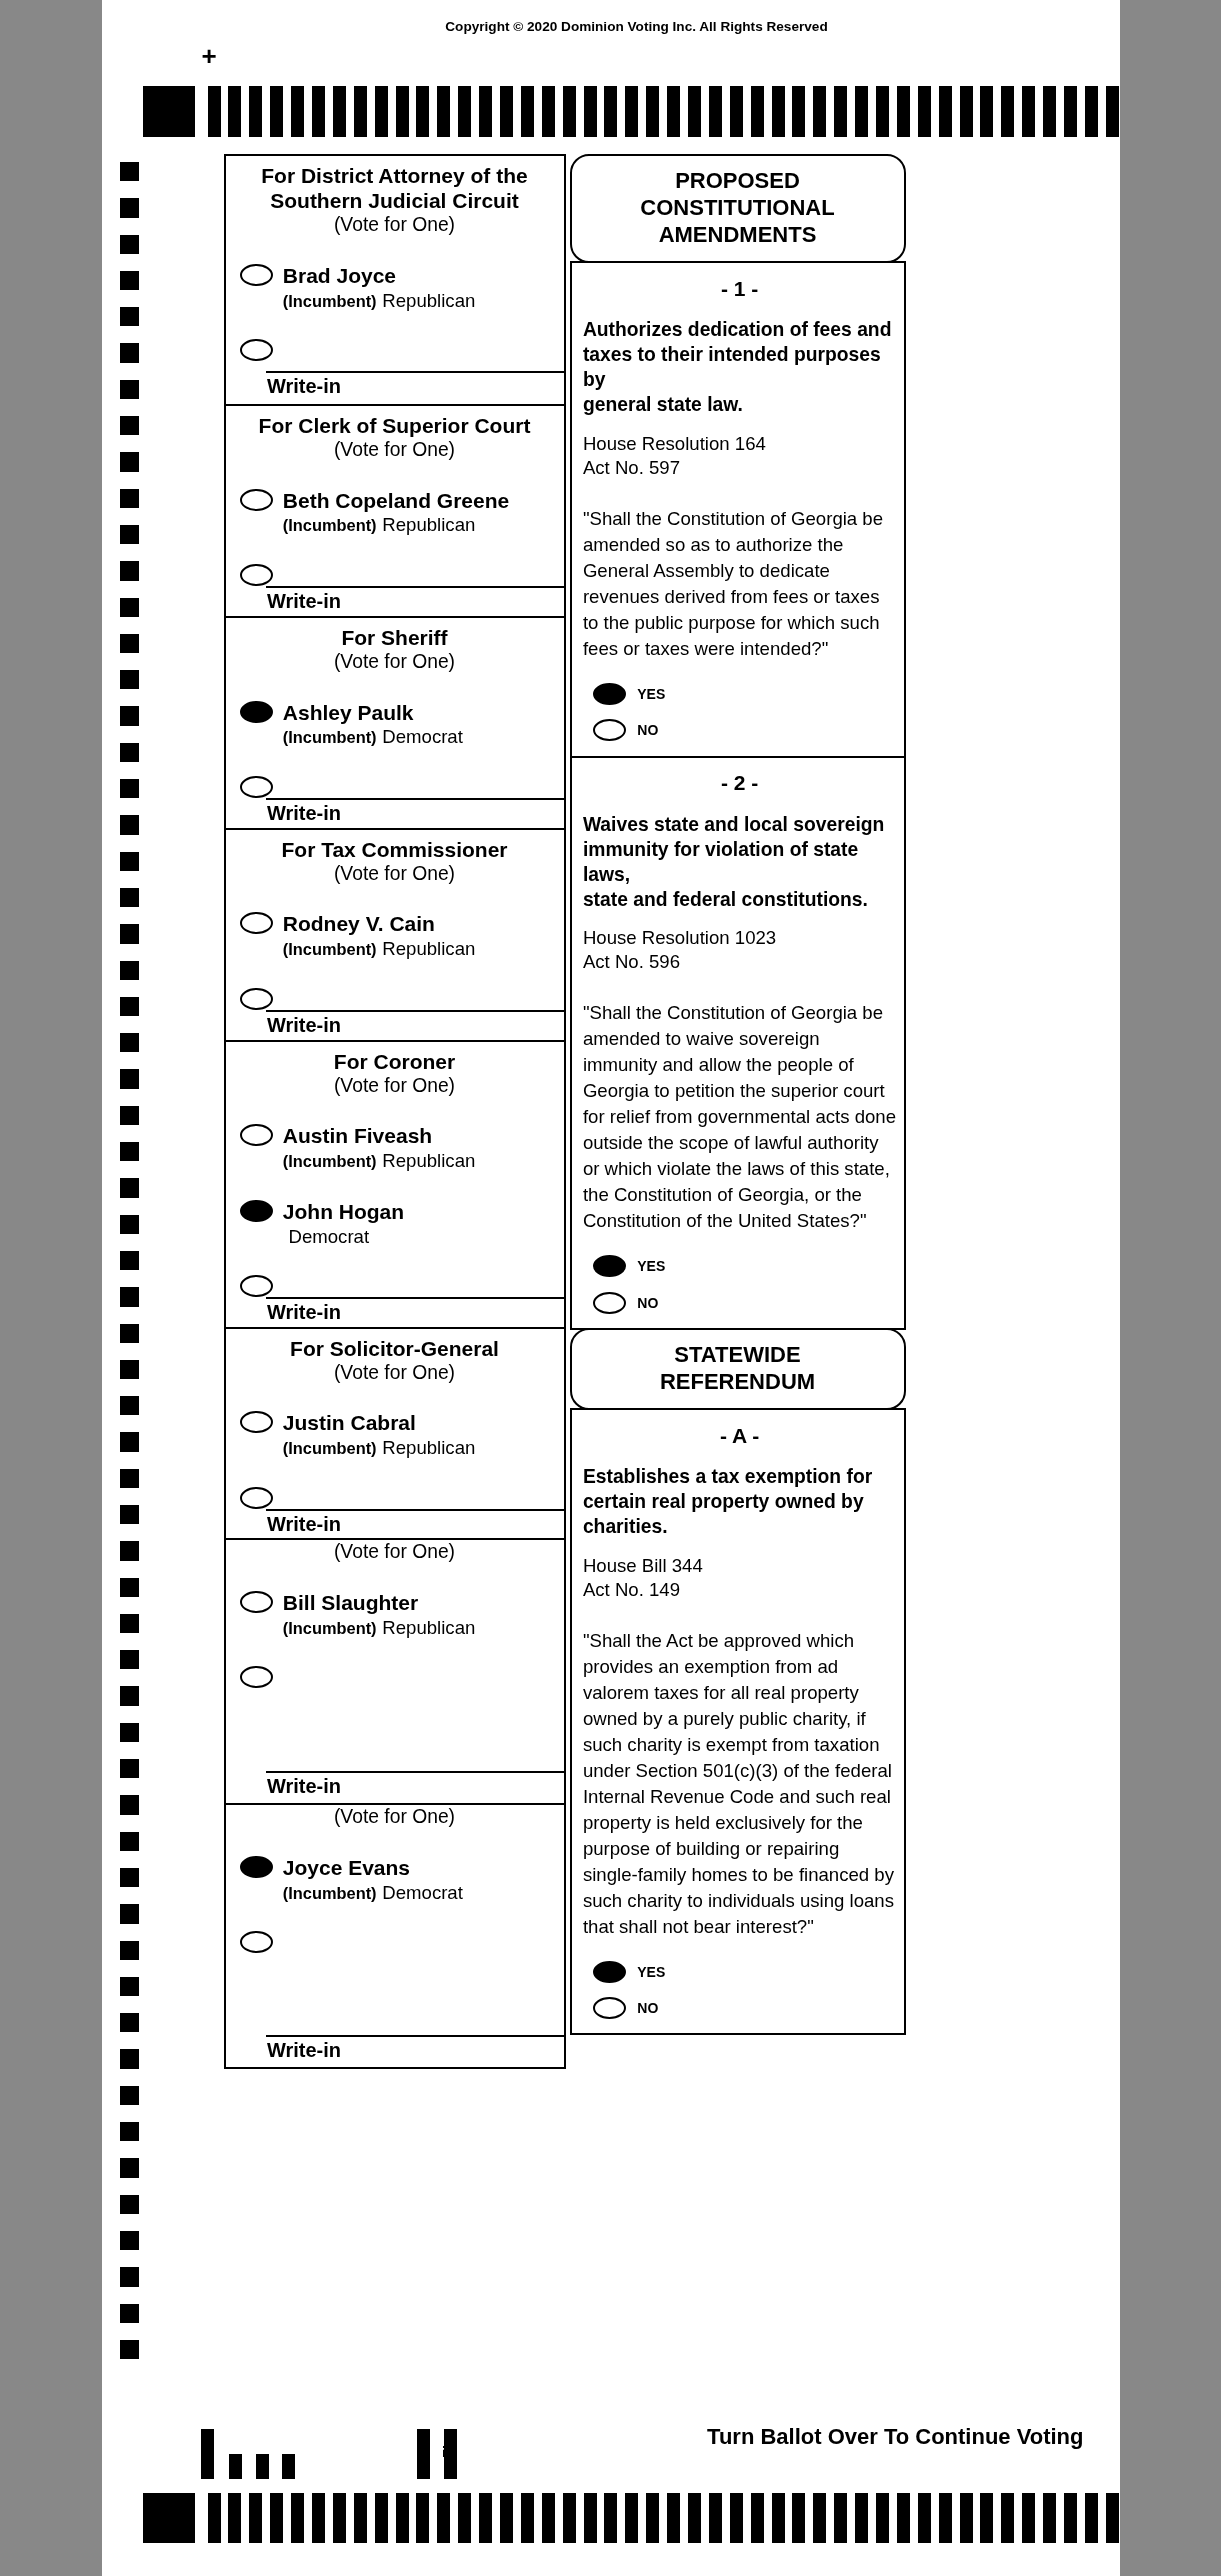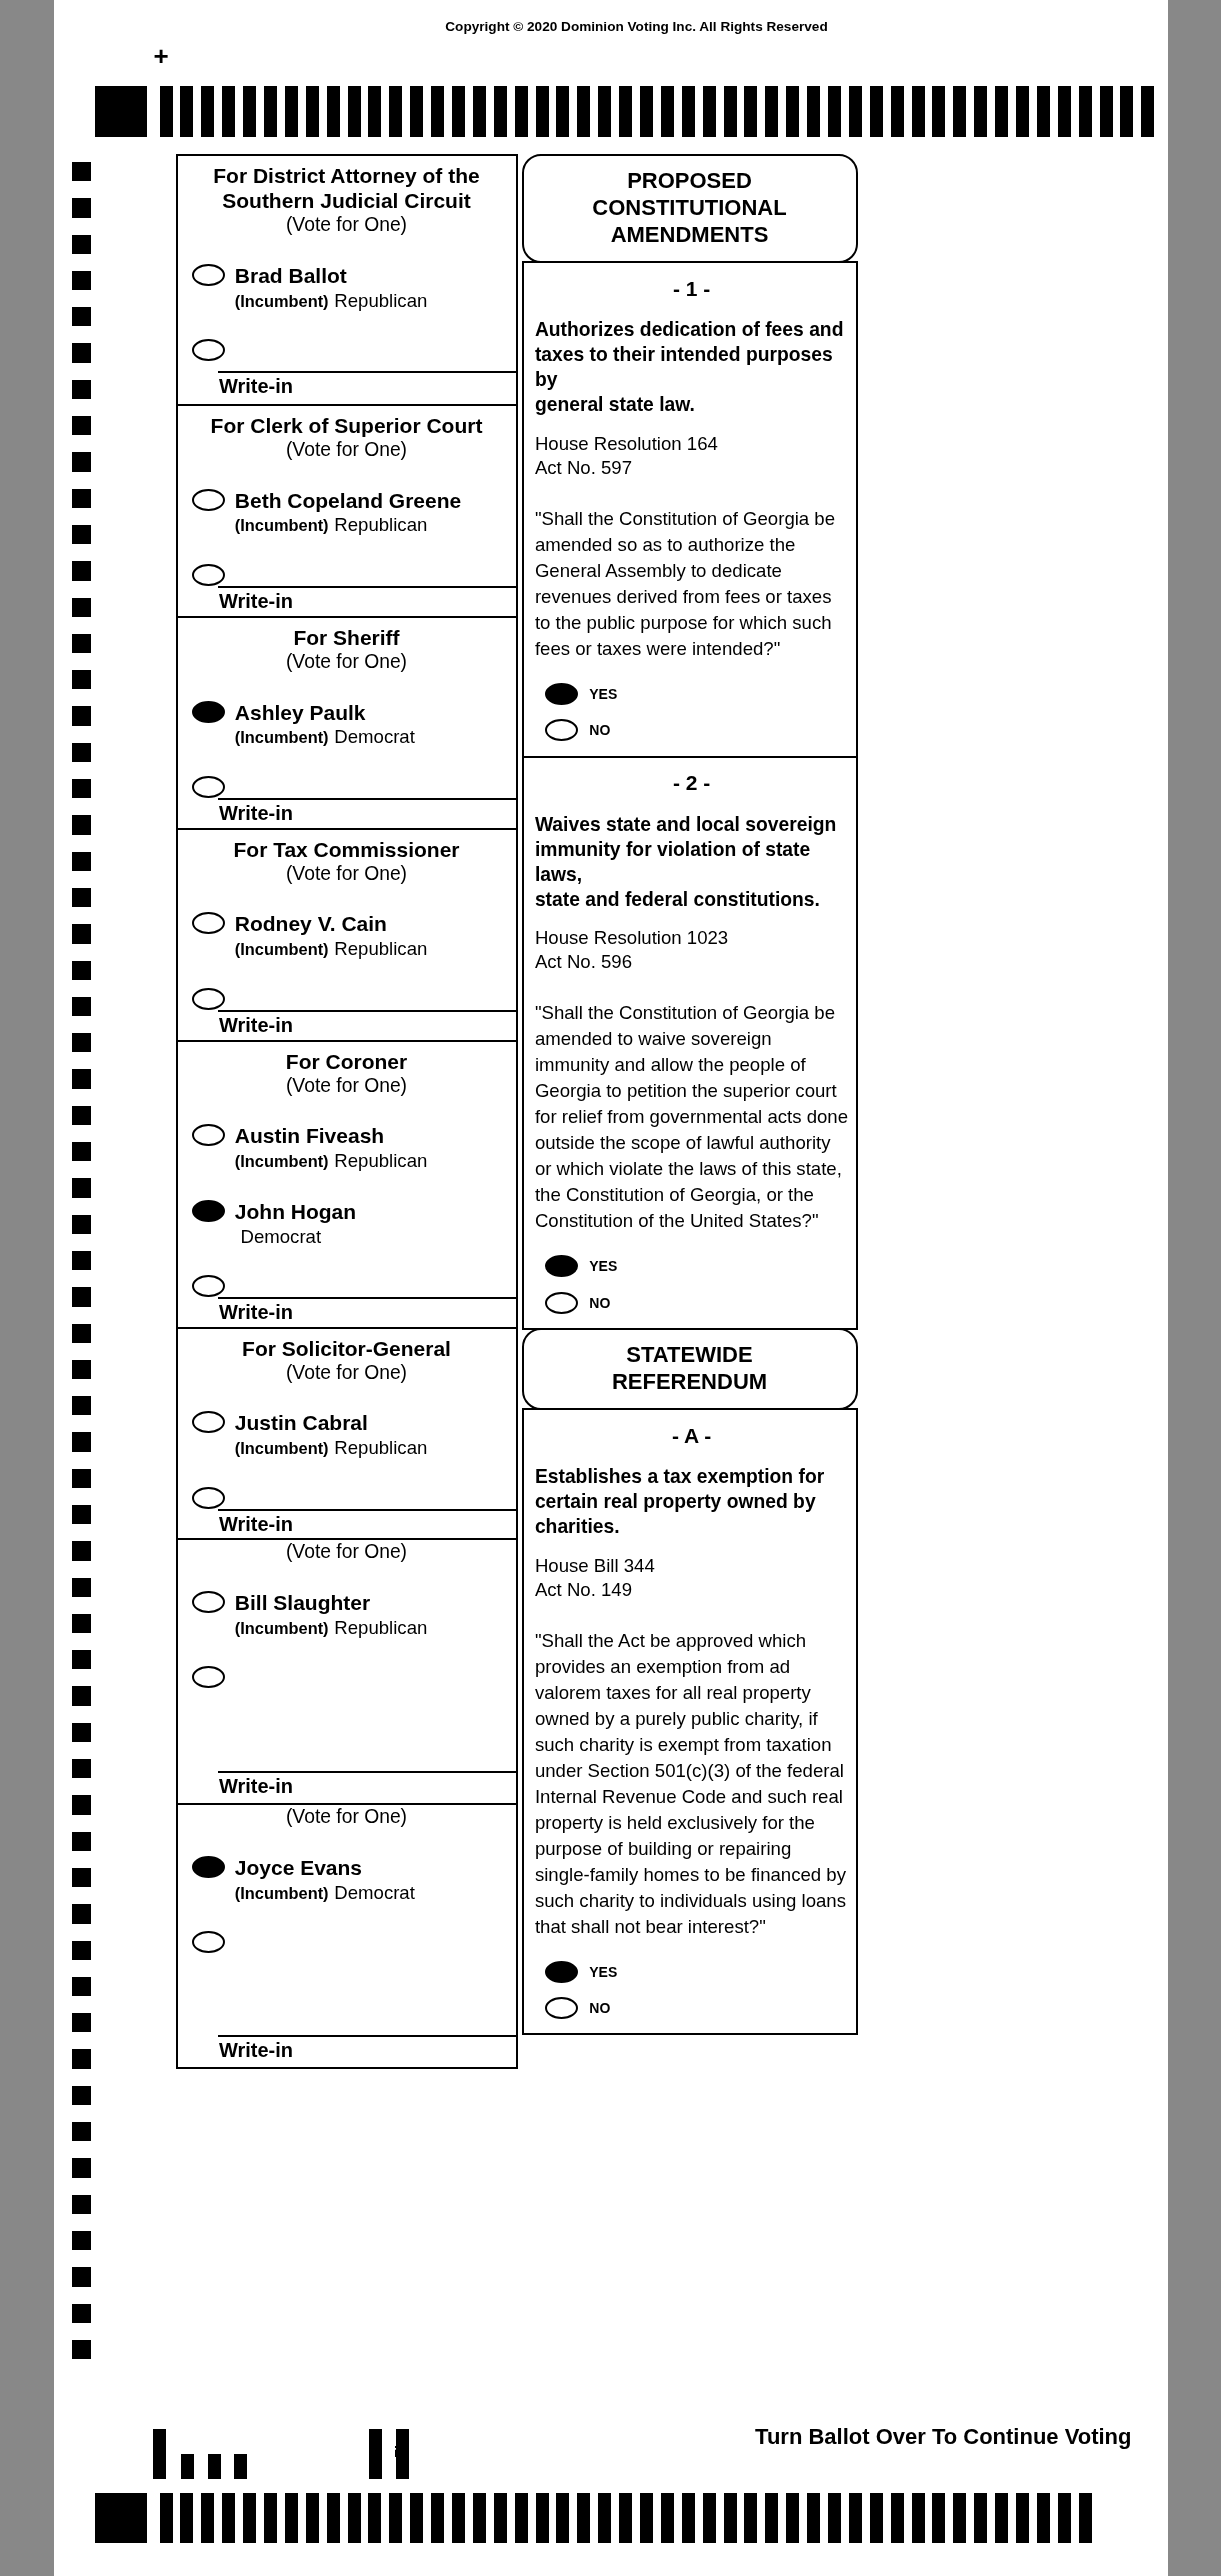--- a/index.html
+++ b/index.html
@@ -1,17 +1,17 @@
 <!DOCTYPE html>
 <html style="font-size:11.4px"><head>
 <meta charset="utf-8">
 <style>
   html,body { margin:0; padding:0; background:#888; }
   .page {
-    position:relative; width:1114px; height:2576px; background:#ffffff;
+    position:relative; width:1018px; height:2576px; background:#ffffff;
     font-family:"Liberation Sans", sans-serif; color:#000; overflow:hidden;
     margin:0 auto;
   }
   
   .copyright { position:absolute; top:18.6px; left:0; width:100%; text-align:center;
     font-size:13.6px; font-weight:bold; transform:translateX(26px); }
   .plus { position:absolute; left:100px; top:41px; font-size:26px; font-weight:bold; }
   .trow { position:absolute; left:41px; display:flex; align-items:stretch; height:51px; }
   .trow-top { top:86px; }
   .trow-bottom { top:2493px; height:50px; }
@@ -317,21 +317,21 @@
 
   <div class="contests">
 
     <div class="contest" style="height:252px">
       <div class="c-title">For District Attorney of the
 Southern Judicial Circuit</div>
       <div class="c-vote">(Vote for One)</div>
       <div class="cand">
         <div class="oval"></div>
         <div class="info">
-          <div class="nm">Brad Ballot</div>
+          <div class="nm">Brad Joyce</div>
           <div class="sub"><span class="q">(Incumbent)</span><span>Republican</span></div>
         </div>
       </div>
       <div class="cand">
         <div class="oval"></div>
       </div>
       <div class="writein">Write-in</div>
     </div>
 
     <div class="contest" style="height:214px">

